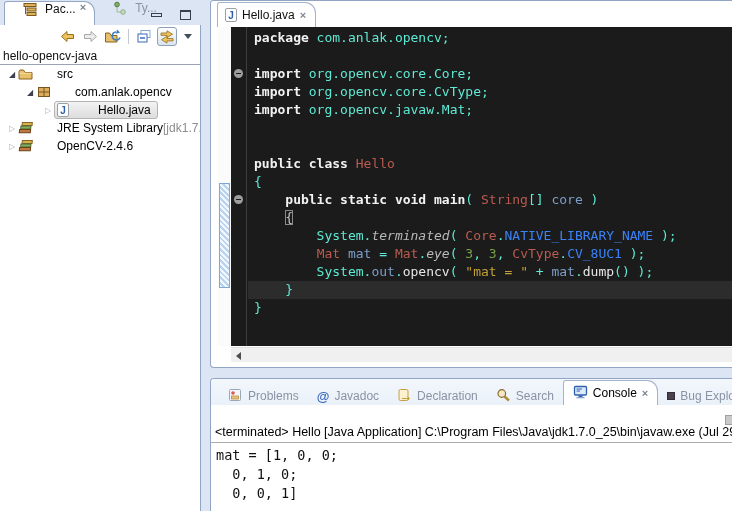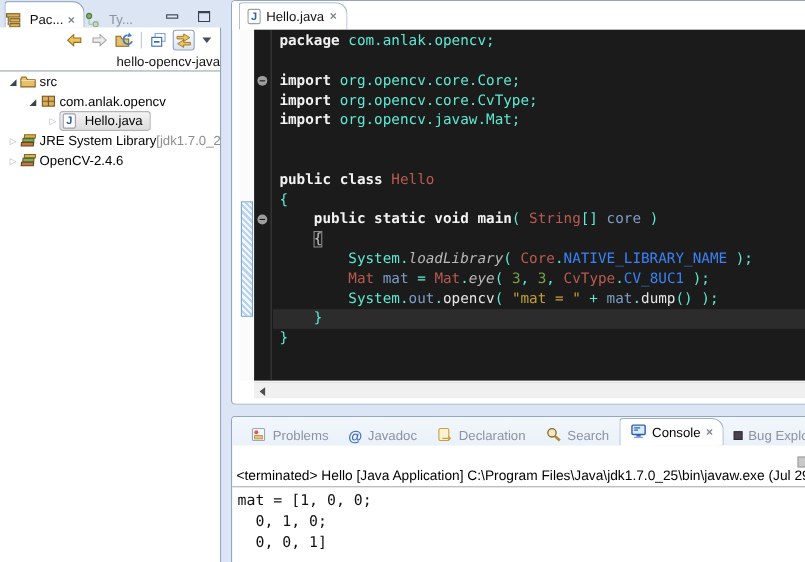--- a/index.html
+++ b/index.html
@@ -2,42 +2,42 @@
 <html><head>
 <meta charset="utf-8">
 <style>
   *{margin:0;padding:0;box-sizing:border-box;}
   html,body{width:732px;height:511px;overflow:hidden;}
   body{position:relative;background:#dce5f3;font-family:"Liberation Sans",sans-serif;font-size:12px;color:#111;}
 
   
   #pkg-panel{position:absolute;left:0;top:0;width:201px;height:511px;}
   #pkg-tabs{position:absolute;left:0;top:0;right:0;height:25px;display:flex;align-items:flex-end;padding-left:4px;}
-  .view-tab{display:flex;align-items:flex-end;gap:4px;height:24px;padding:0 8px 0 0;font-size:12px;margin-top:12px;}
+  .view-tab{display:flex;align-items:flex-start;gap:4px;height:24px;padding:0 8px 0 18px;font-size:12px;margin-top:12px;}
   .view-tab.active{background:#fff;border:1px solid #95a7c4;border-bottom:none;border-radius:3px 11px 0 0;color:#111;}
   .view-tab.inactive{color:#8a93a3;}
   .tab-close{font-weight:bold;color:#7d8795;font-size:11px;line-height:1;}
   #winbtns{position:absolute;right:6px;top:5px;display:flex;gap:9px;}
   .btn-min i{display:block;width:11px;height:4px;border:1px solid #39404d;margin-top:1px;}
   .btn-max i{display:block;width:11px;height:10px;border:1px solid #39404d;border-top-width:2px;}
   #pkg-body{position:absolute;left:0;top:25px;right:0;bottom:0;background:#fff;border-right:1px solid #93a5c4;overflow:hidden;}
   #pkg-toolbar{height:23px;display:flex;align-items:center;justify-content:flex-end;gap:3px;padding-right:4px;}
   .tbtn{display:inline-flex;align-items:center;justify-content:center;width:20px;height:19px;}
   .tbtn.pressed{border:1px solid #8f9fb8;border-radius:3px;background:linear-gradient(#fdfefe,#d9e4f2);}
   .tsep{width:1px;height:15px;background:#c3c9d4;margin:0 2px;}
   .tmenu{width:0;height:0;border-left:4px solid transparent;border-right:4px solid transparent;border-top:5px solid #454d5a;margin:0 4px;}
 
   #pkg-tree{font-size:12px;}
-  .proj-row{height:17px;line-height:16px;padding-left:3px;border-bottom:1px solid #9aa4b2;white-space:nowrap;text-align:right;}
+  .proj-row{height:17px;line-height:16px;padding-left:3px;border-bottom:1px solid #9aa4b2;white-space:nowrap;}
   .tree-row{height:18px;display:flex;align-items:center;white-space:nowrap;overflow:hidden;}
   .tw{width:12px;flex:0 0 12px;font-size:8px;text-align:center;}
   .tw-exp{color:#3c434e;}
   .tw-col{color:#a9b2bd;}
   .ticon{flex:0 0 18px;width:18px;display:inline-flex;align-items:center;}
-  .tlabel{color:#000;}
+  .tlabel{color:#000;margin-left:21px;}
   .tsuffix{color:#8d8d8d;}
   .sel-pill{display:inline-flex;align-items:center;height:18px;background:linear-gradient(#f3f3f3,#dddddd);border:1px solid #b4b4b4;border-radius:3px;padding:0 6px 0 2px;gap:2px;}
   .jfile-icon{display:inline-flex;align-items:center;justify-content:center;width:12px;height:14px;background:#fff;border:1px solid #9aa0a8;border-radius:2px;font-size:10px;font-weight:bold;color:#2c5faa;}
 
   
   #editor-panel{position:absolute;left:210px;top:0;width:524px;height:368px;background:#fff;border:1px solid #93a5c4;border-right:none;border-radius:4px 0 0 4px;overflow:hidden;}
   #editor-tabbar{position:absolute;left:0;top:0;right:0;height:26px;background:#fff;}
   .editor-tab{position:absolute;left:6px;top:1px;height:25px;display:flex;align-items:center;gap:5px;padding:0 9px 0 7px;background:#fff;border:1px solid #a3b3cc;border-bottom:none;border-radius:3px 11px 0 0;font-size:12px;color:#111;}
   #editor-area{position:absolute;left:7px;right:0;top:26px;bottom:21px;}
   #ruler{position:absolute;left:0;top:0;bottom:0;width:13px;background:#fbfbfb;}
@@ -235,21 +235,21 @@
           <div class="cl">&nbsp;</div>
           <div class="cl"><span class="tk-k">import</span><span class="tk-d"> org.opencv.core.Core;</span></div>
           <div class="cl"><span class="tk-k">import</span><span class="tk-d"> org.opencv.core.CvType;</span></div>
           <div class="cl"><span class="tk-k">import</span><span class="tk-d"> org.opencv.javaw.Mat;</span></div>
           <div class="cl">&nbsp;</div>
           <div class="cl">&nbsp;</div>
           <div class="cl"><span class="tk-k">public class</span><span class="tk-t"> Hello</span></div>
           <div class="cl"><span class="tk-d">{</span></div>
           <div class="cl"><span class="tk-d">    </span><span class="tk-k">public static void main</span><span class="tk-d">( </span><span class="tk-t">String</span><span class="tk-d">[] </span><span class="tk-v">core</span><span class="tk-d"> )</span></div>
           <div class="cl"><span class="tk-d">    </span><span class="tk-b">{</span></div>
-          <div class="cl"><span class="tk-d">        System.</span><span class="tk-i">loadLibrary</span><span class="tk-d">( </span><span class="tk-t">Core</span><span class="tk-d">.</span><span class="tk-c">NATIVE_LIBRARY_NAME</span><span class="tk-d"> );</span></div>
+          <div class="cl"><span class="tk-d">        System.</span><span class="tk-i">terminated</span><span class="tk-d">( </span><span class="tk-t">Core</span><span class="tk-d">.</span><span class="tk-c">NATIVE_LIBRARY_NAME</span><span class="tk-d"> );</span></div>
           <div class="cl"><span class="tk-d">        </span><span class="tk-t">Mat</span><span class="tk-d"> </span><span class="tk-v">mat</span><span class="tk-d"> = </span><span class="tk-t">Mat</span><span class="tk-d">.</span><span class="tk-i">eye</span><span class="tk-d">( </span><span class="tk-n">3</span><span class="tk-d">, </span><span class="tk-n">3</span><span class="tk-d">, </span><span class="tk-t">CvType</span><span class="tk-d">.</span><span class="tk-c">CV_8UC1</span><span class="tk-d"> );</span></div>
           <div class="cl"><span class="tk-d">        System.</span><span class="tk-v">out</span><span class="tk-d">.</span><span class="tk-m">opencv</span><span class="tk-d">( </span><span class="tk-s">"mat = "</span><span class="tk-d"> + </span><span class="tk-v">mat</span><span class="tk-d">.</span><span class="tk-m">dump</span><span class="tk-d">() );</span></div>
           <div class="cl hl"><span class="tk-d">    }</span></div>
           <div class="cl"><span class="tk-d">}</span></div>
         </div>
     </div>
   </div>
   <div id="editor-hscroll">
     <span class="scroll-arrow-left">
         <i></i>

